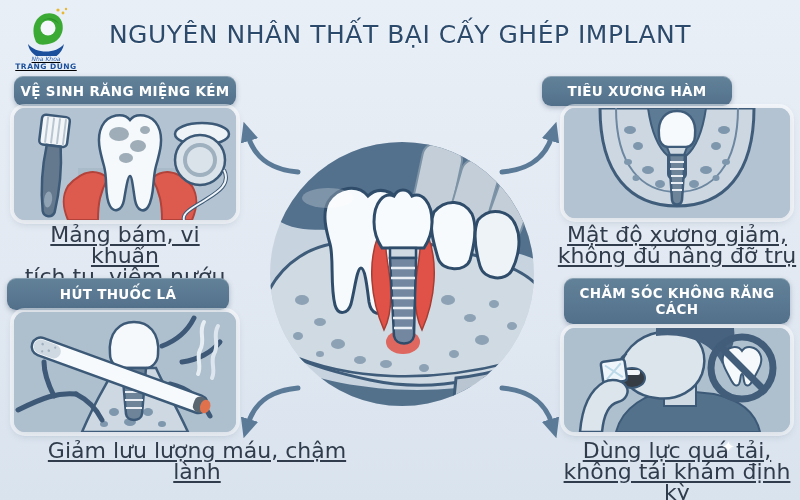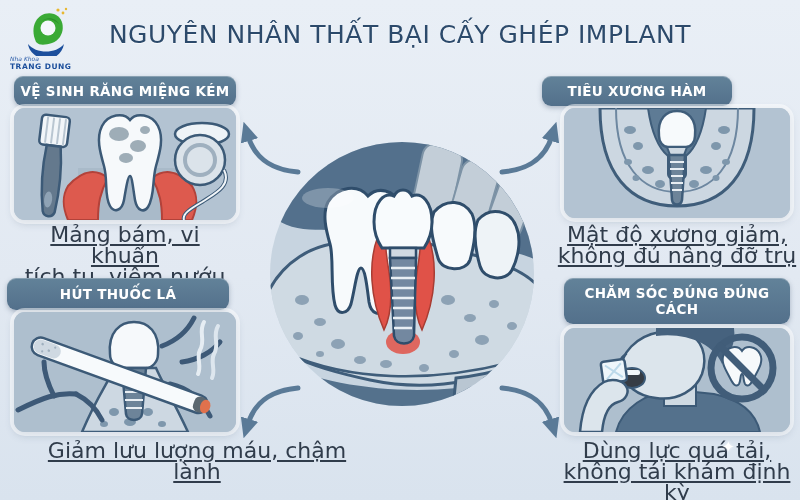--- a/index.html
+++ b/index.html
@@ -4,21 +4,21 @@
 <style>
   html,body{margin:0;padding:0;}
   body{width:800px;height:500px;overflow:hidden;font-family:"DejaVu Sans","Liberation Sans",sans-serif;}
   .canvas{position:relative;width:800px;height:500px;background:linear-gradient(180deg,#e9eff6 0%,#e2e9f2 55%,#d9e3ee 100%);}
 
   
   .title{position:absolute;left:0;right:0;top:20px;text-align:center;font-size:25px;font-weight:normal;
          color:#2c4a6b;letter-spacing:.5px;text-shadow:0 1px 0 rgba(255,255,255,.65);}
 
   
-  .logo{position:absolute;left:10px;top:6px;width:72px;}
+  .logo{position:absolute;left:10px;top:6px;width:72px;text-align:center;text-decoration:underline;}
   .logo .mark{display:block;margin:0 auto;}
   .logo .l1{font-size:6px;color:#2a5ca8;font-style:italic;line-height:6px;}
   .logo .l2{font-size:7.5px;font-weight:bold;color:#1c4f9c;letter-spacing:.5px;line-height:9px;}
 
   
   .pill{position:absolute;display:flex;align-items:center;justify-content:center;text-align:center;
         background:linear-gradient(180deg,#628299 0%,#53708b 100%);color:#fff;font-weight:bold;
         font-size:13.5px;letter-spacing:.3px;border-radius:9px;
         box-shadow:inset 0 1px 0 rgba(255,255,255,.25), 0 2px 5px rgba(60,80,105,.35);padding:2px 6px;box-sizing:border-box;}
 
@@ -193,21 +193,21 @@
         <path d="M190,10 C184,20 192,28 186,38 C182,46 188,54 184,62" stroke="#e6edf3" stroke-width="4"></path>
         <path d="M204,14 C198,24 206,32 200,42 C196,50 202,58 198,66" stroke="#dde6ee" stroke-width="4"></path>
       </g>
     </svg>
   </div>
 
   <div class="caption" style="left:0px;top:440px;width:302px;margin-left:46px;">
     <div>Giảm lưu lượng máu, chậm lành</div>
   </div>
 
-  <div class="pill" style="left:564px;top:278px;width:226px;height:46px;">CHĂM SÓC ĐÚNG ĐÚNG CÁCH</div>
+  <div class="pill" style="left:564px;top:278px;width:226px;height:46px;">CHĂM SÓC KHÔNG RĂNG CÁCH</div>
 
   <div class="panel" style="left:564px;top:328px;width:226px;height:104px;">
     <svg width="226" height="104" viewBox="0 0 226 104">
       <rect width="226" height="104" fill="#aebfce"></rect>
 
       <path d="M52,104 C58,80 82,64 112,62 L150,66 C178,72 192,86 196,104 Z" fill="#54718c" stroke="#3c5a77" stroke-width="2"></path>
 
       <path d="M100,58 H132 V78 H100 Z" fill="#cfdae3" stroke="#3c5a77" stroke-width="2"></path>
 
       <path d="M96,4 C72,8 56,26 58,42 C60,58 74,68 92,70 C114,73 132,62 138,46 C144,28 138,10 122,5 C114,2 104,3 96,4 Z" fill="#dce5ec" stroke="#3c5a77" stroke-width="2.5"></path>

